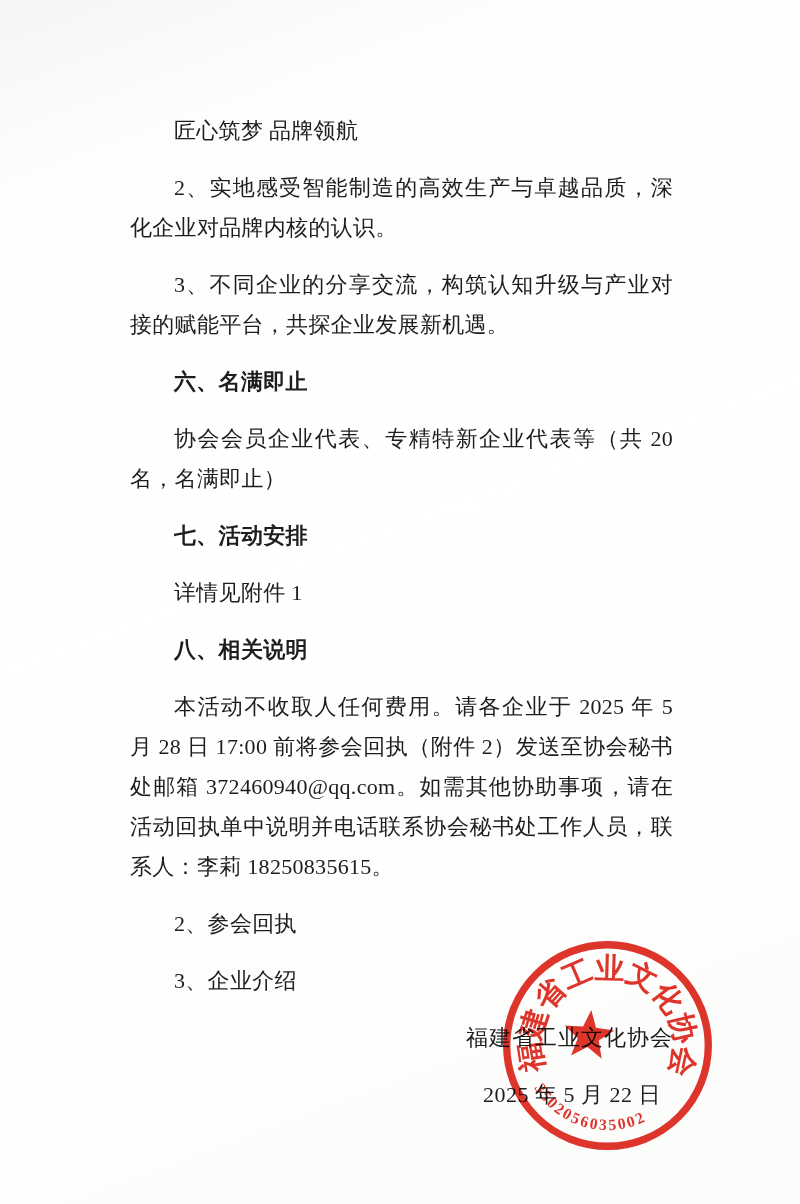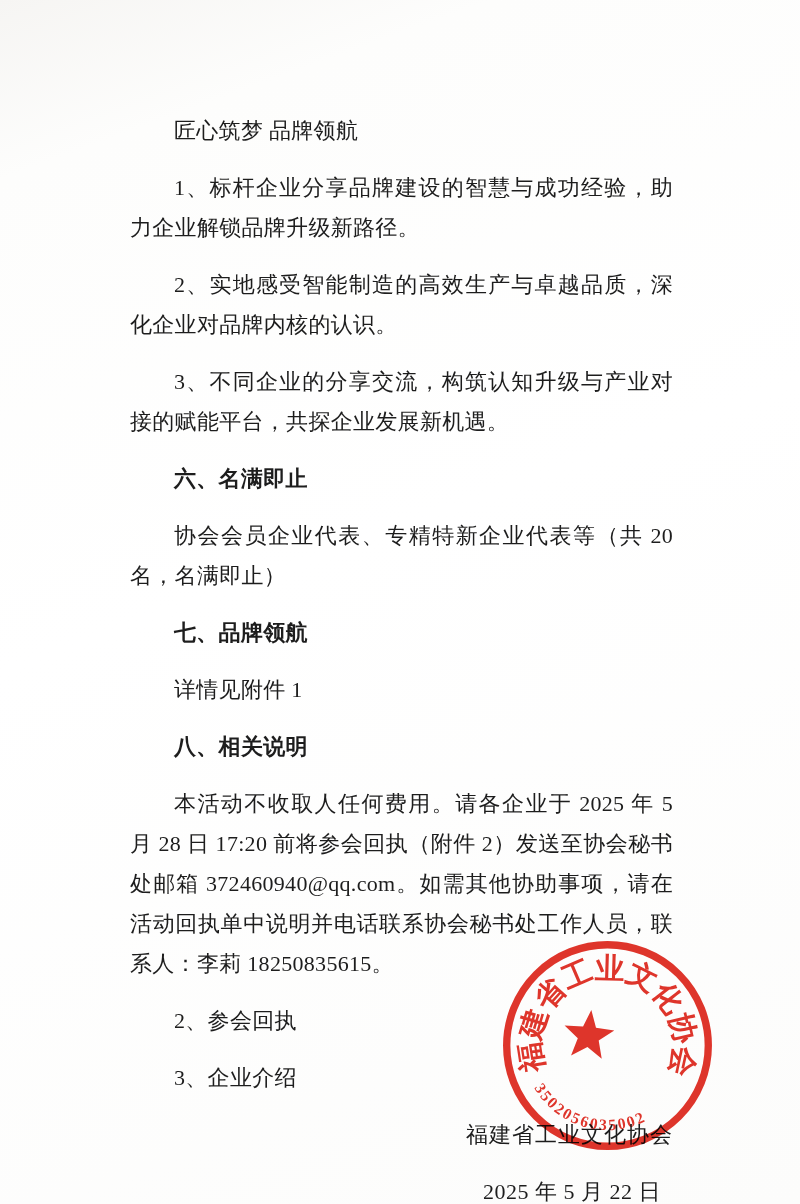--- a/index.html
+++ b/index.html
@@ -47,32 +47,31 @@
   .stamp .seal-code { font-size: 15px; letter-spacing: 2px; }
 </style>
 </head>
 <body>
 
 <div class="page">
 
   <div class="doc">
     <p>匠心筑梦 品牌领航</p>
 
-    <p>1、标杆企业分享品牌建设的智慧与成功经验，助力企业解锁品牌升级新路径。</p>
     <p>2、实地感受智能制造的高效生产与卓越品质，深化企业对品牌内核的认识。</p>
     <p>3、不同企业的分享交流，构筑认知升级与产业对接的赋能平台，共探企业发展新机遇。</p>
 
     <p class="heading">六、名满即止</p>
     <p>协会会员企业代表、专精特新企业代表等（共 20 名，名满即止）</p>
 
-    <p class="heading">七、品牌领航</p>
+    <p class="heading">七、活动安排</p>
     <p>详情见附件 1</p>
 
     <p class="heading">八、相关说明</p>
-    <p>本活动不收取人任何费用。请各企业于 2025 年 5 月 28 日 17:20 前将参会回执（附件 2）发送至协会秘书处邮箱 372460940@qq.com。如需其他协助事项，请在活动回执单中说明并电话联系协会秘书处工作人员，联系人：李莉 18250835615。</p>
+    <p>本活动不收取人任何费用。请各企业于 2025 年 5 月 28 日 17:00 前将参会回执（附件 2）发送至协会秘书处邮箱 372460940@qq.com。如需其他协助事项，请在活动回执单中说明并电话联系协会秘书处工作人员，联系人：李莉 18250835615。</p>
 
     <p class="attach">2、参会回执</p>
     <p class="attach">3、企业介绍</p>
 
     <div class="sig-block">
       <p class="sig org">福建省工业文化协会</p>
       <p class="sig date">2025 年 5 月 22 日</p>
     </div>
   </div>
 

